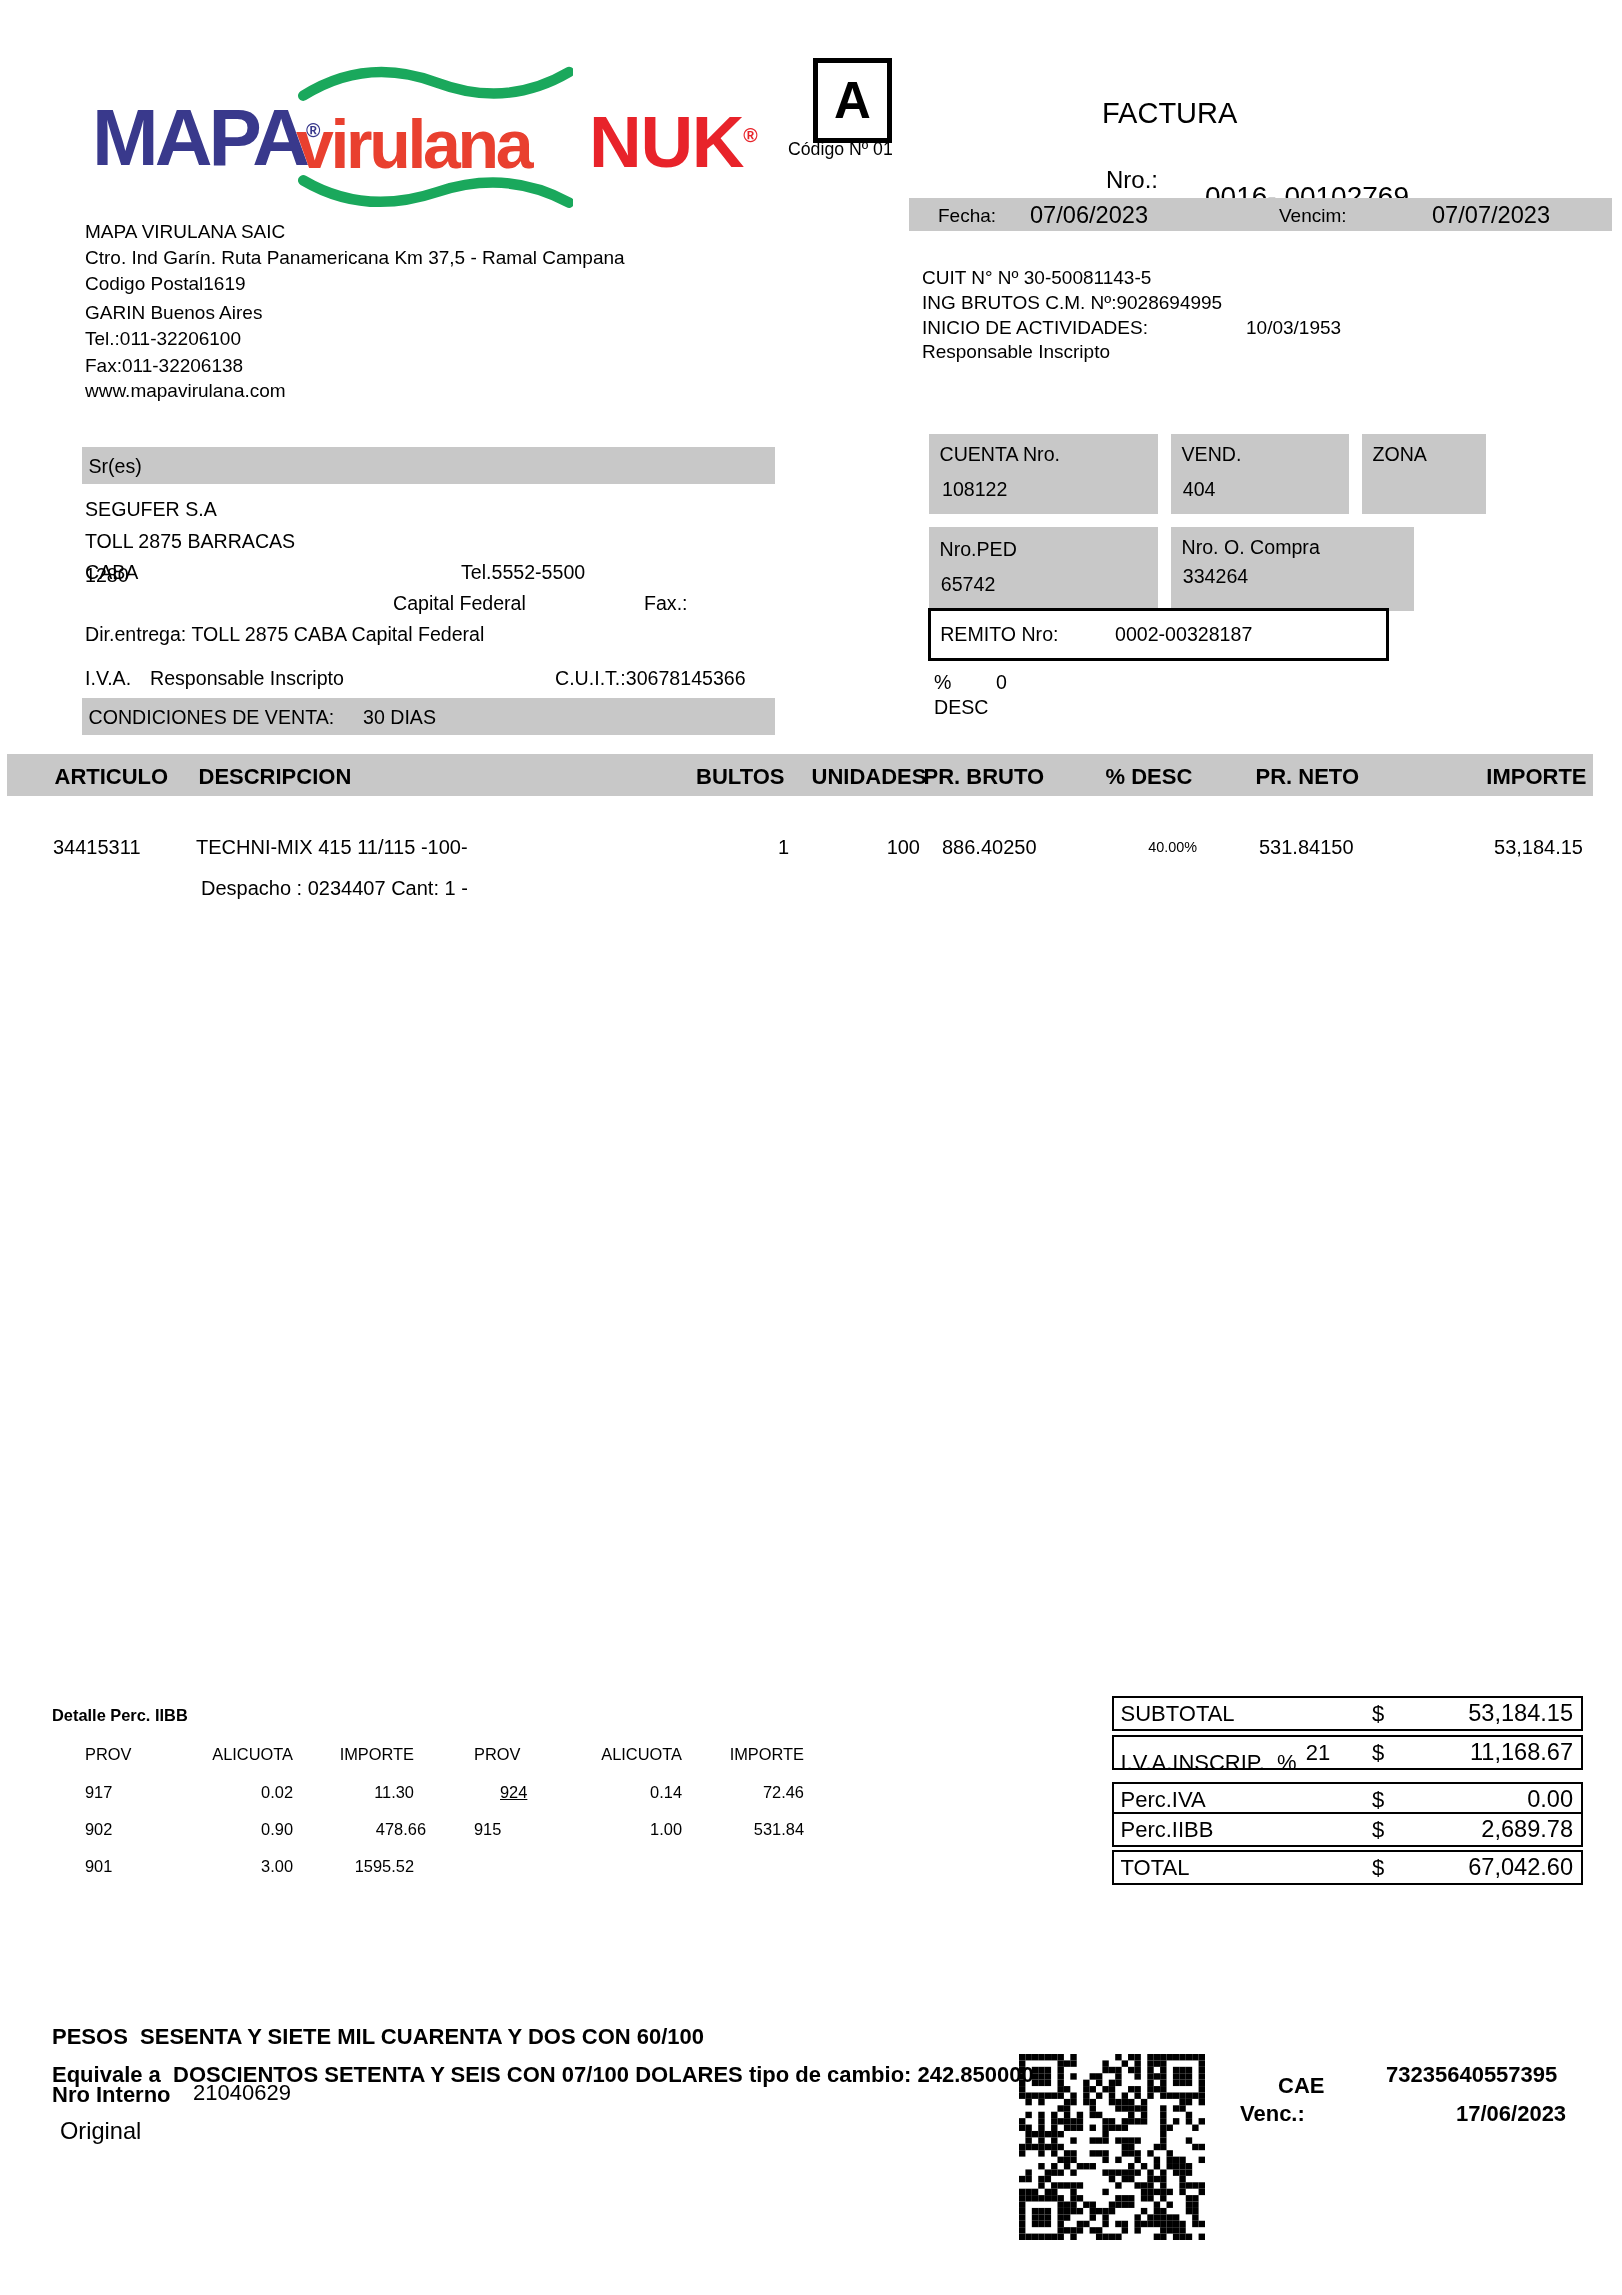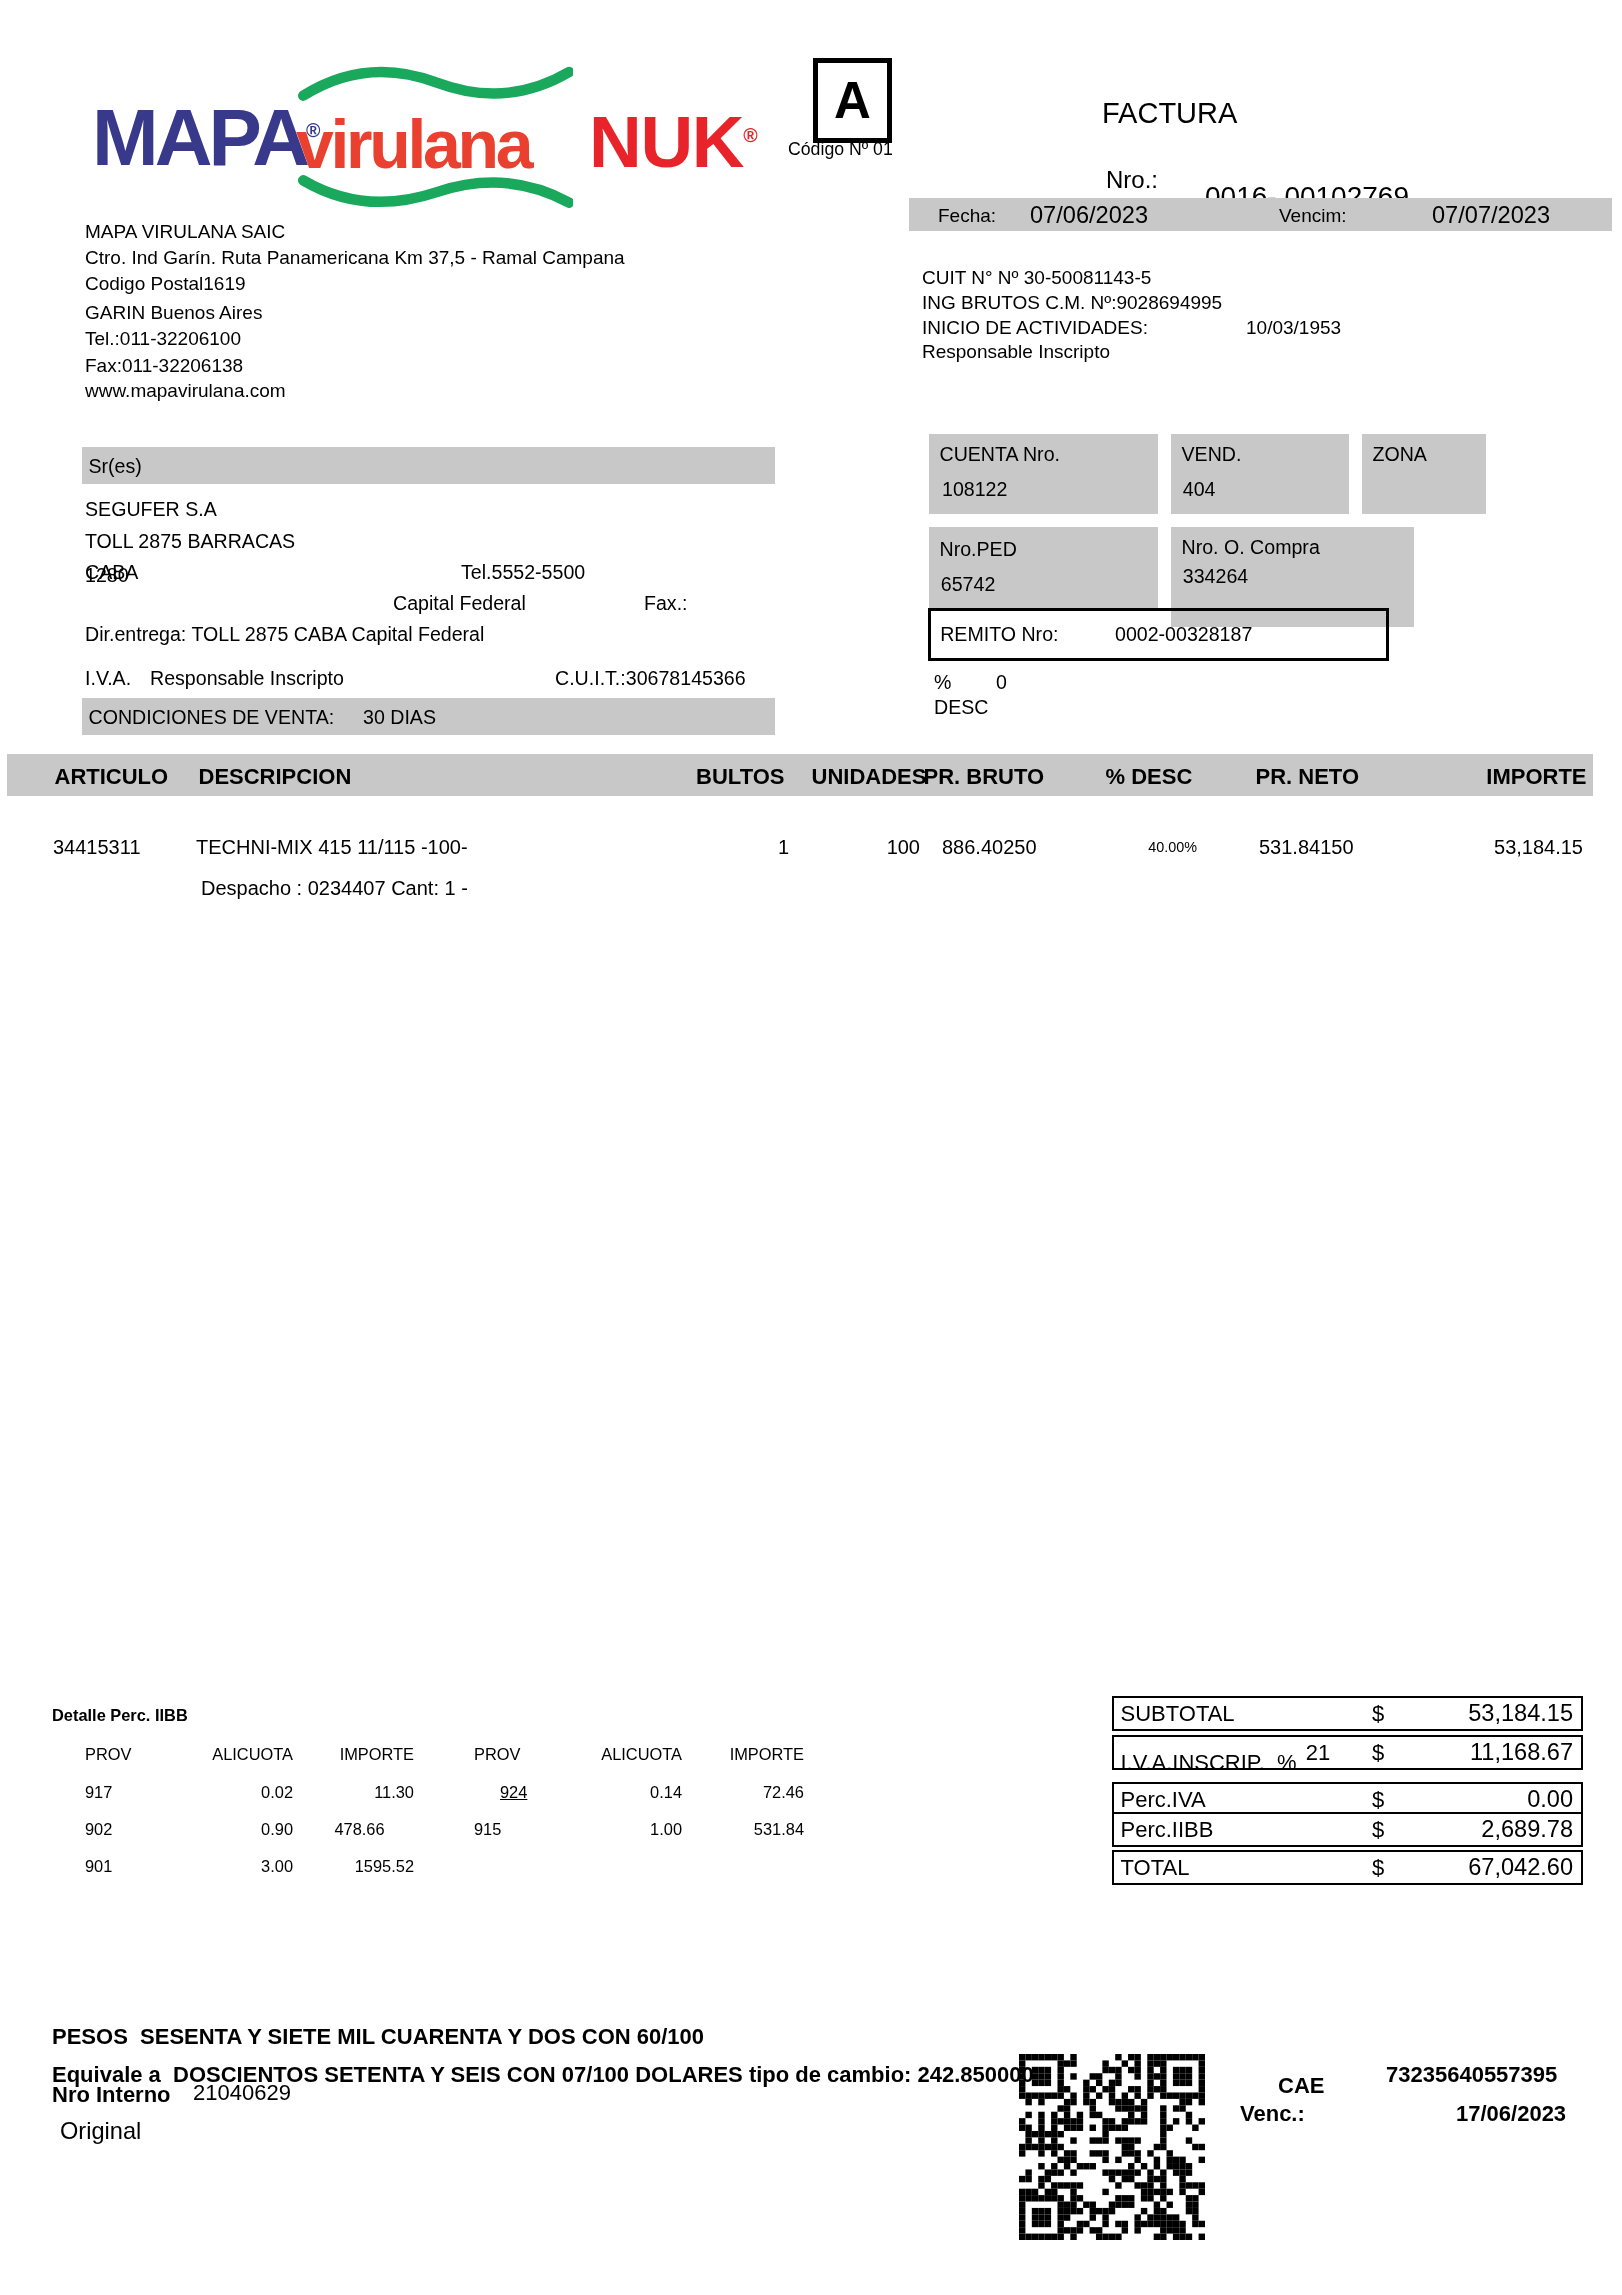--- a/index.html
+++ b/index.html
@@ -100,21 +100,21 @@
     <span class="abs t30" style="left:10.5px;top:9.2px;">VEND.</span>
     <span class="abs t30" style="left:11.8px;top:44px;">404</span>
   </div>
   <div class="abs gray" style="left:1362px;top:434px;width:124px;height:80px;">
     <span class="abs t30" style="left:10.5px;top:9.2px;">ZONA</span>
   </div>
   <div class="abs gray" style="left:929px;top:527px;width:229px;height:84px;">
     <span class="abs t30" style="left:10.5px;top:10.5px;">Nro.PED</span>
     <span class="abs t30" style="left:11.8px;top:46px;">65742</span>
   </div>
-  <div class="abs gray" style="left:1171px;top:527px;width:243px;height:100px;">
+  <div class="abs gray" style="left:1171px;top:527px;width:243px;height:84px;">
     <span class="abs t30" style="left:10.5px;top:9.2px;">Nro. O. Compra</span>
     <span class="abs t30" style="left:11.8px;top:38px;">334264</span>
   </div>
   <div class="abs remito" style="left:928px;top:608px;width:455px;height:47px;">
     <span class="abs t30" style="left:9.2px;top:11.8px;">REMITO Nro:</span>
     <span class="abs t30" style="left:184px;top:11.8px;">0002-00328187</span>
   </div>
   <div class="abs t30" style="left:934px;top:671px;">%</div>
   <div class="abs t30" style="left:996px;top:671px;">0</div>
   <div class="abs t30" style="left:934px;top:696px;">DESC</div>
@@ -153,21 +153,21 @@
     <span class="abs t25" style="left:85px;width:65px;">917</span>
     <span class="abs t25 right" style="left:183px;width:110px;">0.02</span>
     <span class="abs t25 right" style="left:301px;width:113px;">11.30</span>
     <span class="abs t25" style="left:500px;width:65px;text-decoration:underline;">924</span>
     <span class="abs t25 right" style="left:576px;width:106px;">0.14</span>
     <span class="abs t25 right" style="left:693px;width:111px;">72.46</span>
   </div>
   <div class="abs" style="left:0;top:1820px;">
     <span class="abs t25" style="left:85px;width:65px;">902</span>
     <span class="abs t25 right" style="left:183px;width:110px;">0.90</span>
-    <span class="abs t25 right" style="left:303px;width:113px;text-align:center;">478.66</span>
+    <span class="abs t25 right" style="left:313px;width:113px;">478.66</span>
     <span class="abs t25" style="left:474px;width:65px;">915</span>
     <span class="abs t25 right" style="left:576px;width:106px;">1.00</span>
     <span class="abs t25 right" style="left:693px;width:111px;">531.84</span>
   </div>
   <div class="abs" style="left:0;top:1857px;">
     <span class="abs t25" style="left:85px;width:65px;">901</span>
     <span class="abs t25 right" style="left:183px;width:110px;">3.00</span>
     <span class="abs t25 right" style="left:301px;width:113px;">1595.52</span>
   </div>
 

